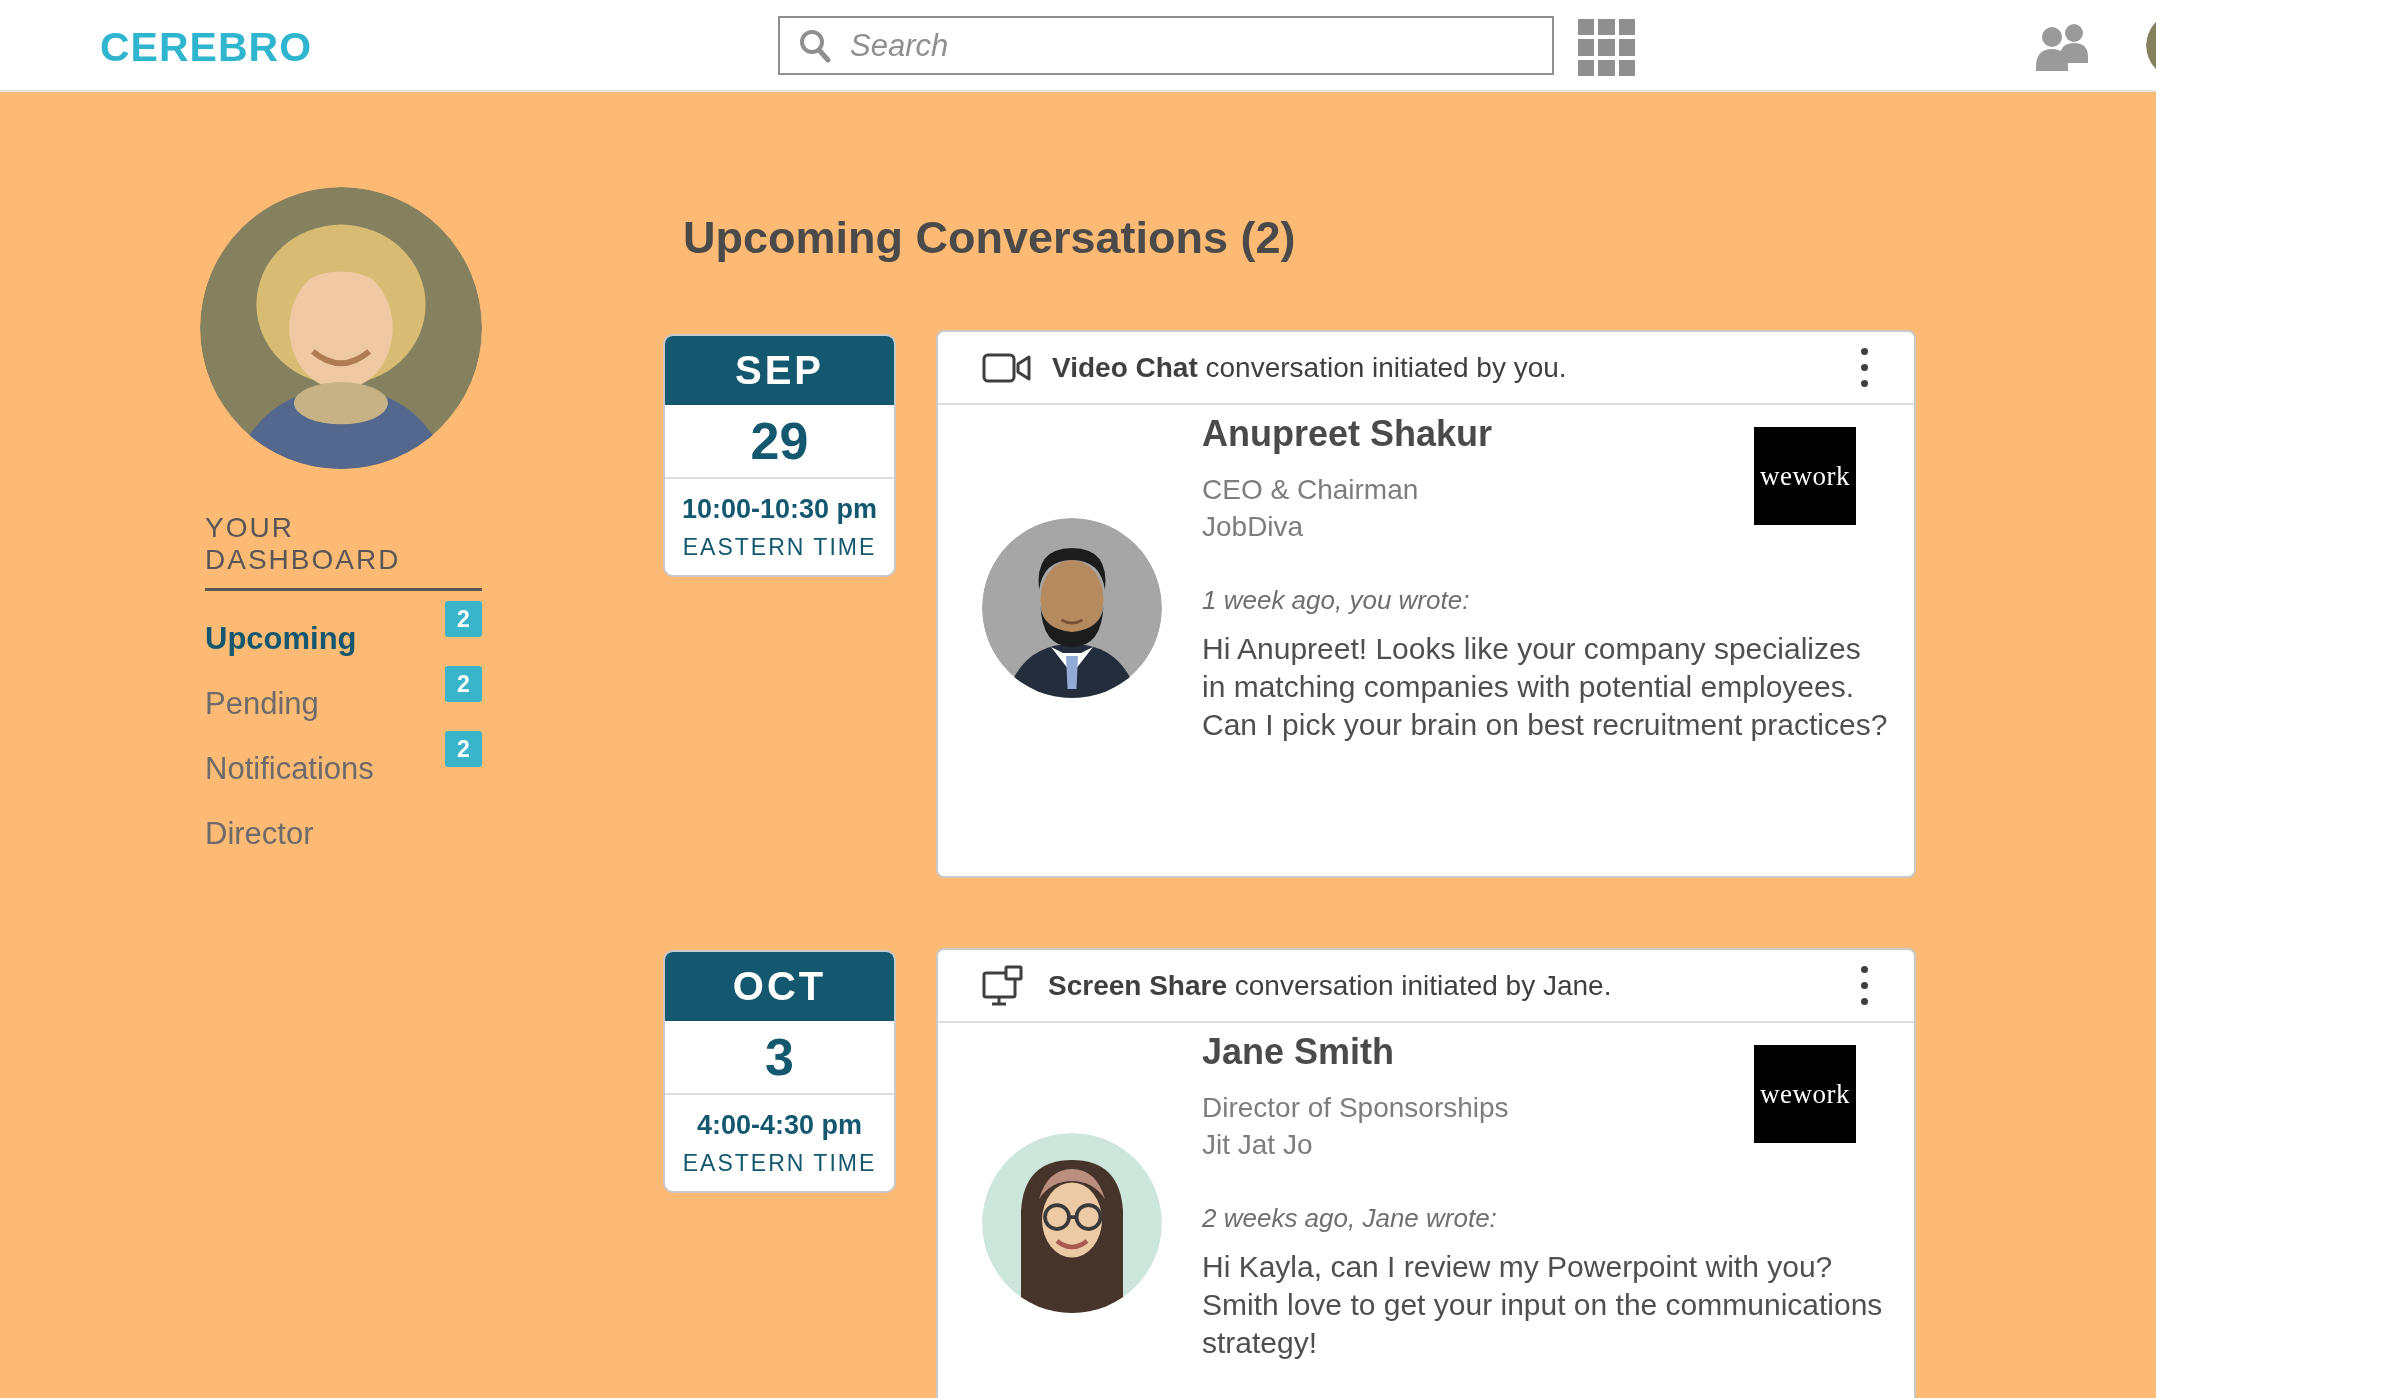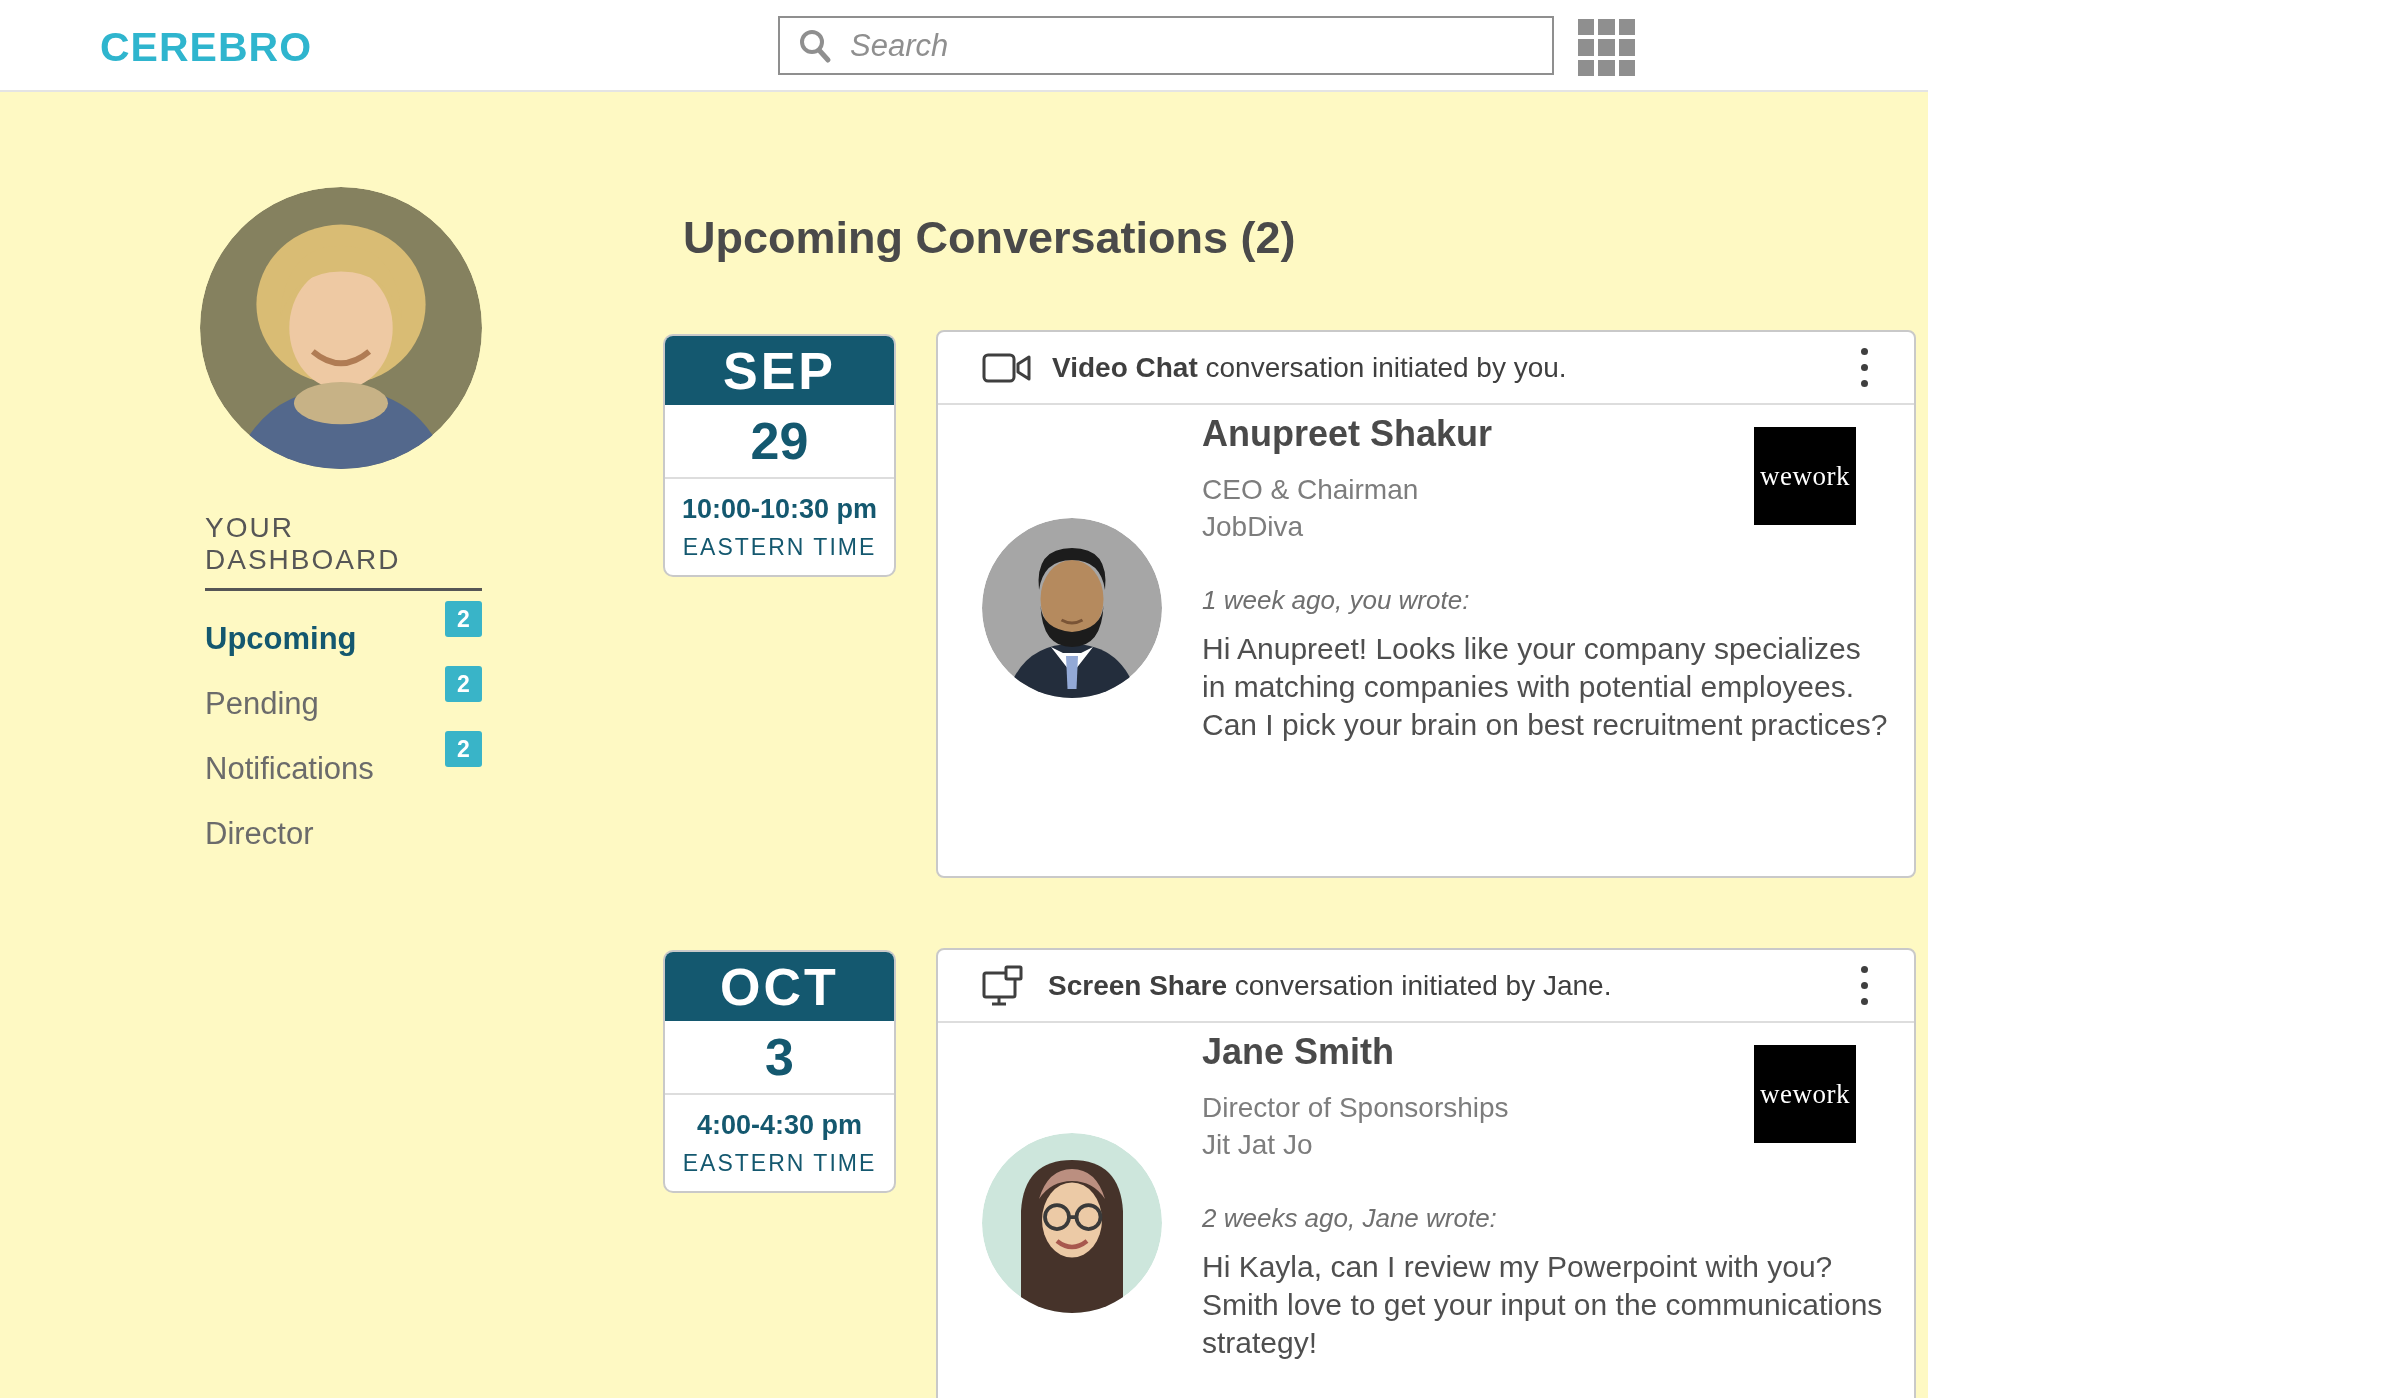--- a/index.html
+++ b/index.html
@@ -1,19 +1,19 @@
 <!DOCTYPE html>
 <html><head>
 <meta charset="utf-8">
 <style>
   * { margin:0; padding:0; box-sizing:border-box; }
   html,body { background:#fff; }
   #page {
-    position:relative; width:1928px; height:1398px; overflow:hidden;
-    background:#fef9c3; font-family:"Liberation Sans", sans-serif; color:#4a4a4a;
+    position:relative; width:2156px; height:1398px; overflow:hidden;
+    background:#fdba74; font-family:"Liberation Sans", sans-serif; color:#4a4a4a;
   }
 
   
   .header { position:absolute; top:0; left:0; width:2398px; height:92px; background:#fff; border-bottom:2px solid #e4e4e4; z-index:5; }
   .logo { position:absolute; left:100px; top:24px; font-size:41px; font-weight:bold; letter-spacing:1px; color:#2FB5CE; }
   .search-box { position:absolute; left:778px; top:16px; width:776px; height:59px; border:2px solid #8f8f8f; background:#fff; display:flex; align-items:center; padding:0 16px; }
   .search-box svg { flex:0 0 auto; margin-right:16px; }
   .search-box input { flex:1 1 auto; border:none; outline:none; font-family:"Liberation Sans", sans-serif; font-size:31px; font-style:italic; color:#8f8f8f; background:transparent; }
   .search-box input::placeholder { color:#8f8f8f; font-style:italic; opacity:1; }
   .grid-icon { position:absolute; left:1578px; top:19px; width:57px; height:57px; display:grid; grid-template-columns:repeat(3,1fr); grid-template-rows:repeat(3,1fr); gap:4px; cursor:pointer; }
@@ -31,21 +31,21 @@
   .nav { position:absolute; left:205px; top:597px; width:277px; }
   .nav-item { display:flex; align-items:center; justify-content:space-between; height:44px; margin-bottom:21px; cursor:pointer; }
   .nav-label { font-size:31px; color:#6b6b6b;margin-top:39px; }
   .nav-item.active .nav-label { color:#14586F; font-weight:bold; }
   .badge { width:37px; height:36px; background:#39B4C8; border-radius:3px; color:#fff; font-size:23px; font-weight:bold; display:flex; align-items:center; justify-content:center; }
 
   
   .page-title { position:absolute; left:683px; top:212px; font-size:45px; font-weight:bold; color:#4a4a4a; }
 
   .date-card { position:absolute; width:233px; height:243px; border:2px solid #c9c9c9; border-radius:10px; background:#fff; overflow:hidden; }
-  .date-month { height:69px; background:#14586F; display:flex; align-items:center; justify-content:center; color:#fff; font-size:52px; font-weight:bold; letter-spacing:3px; }
+  .date-month { height:69px; background:#14586F; display:flex; align-items:center; justify-content:center; color:#fff; font-size:40px; font-weight:bold; letter-spacing:3px; }
   .date-day { height:74px; display:flex; align-items:center; justify-content:center; font-size:52px; font-weight:bold; color:#14586F; border-bottom:2px solid #ddd; }
   .date-time { text-align:center; padding-top:15px; }
   .date-time .time { font-size:27px; font-weight:bold; color:#14586F; }
   .date-time .tz { font-size:23px; letter-spacing:2px; color:#14586F; margin-top:9px; }
 
   .conv-card { position:absolute; left:936px; width:980px; border:2px solid #c9c9c9; border-radius:8px; background:#fff; }
   .conv-header { height:73px; display:flex; align-items:center; padding:0 40px 0 44px; border-bottom:2px solid #ddd; font-size:28px; color:#3f3f3f; }
   .conv-header .type-icon { margin-right:20px; display:flex; align-items:center; }
   .conv-type { font-weight:bold; white-space:pre; }
   .conv-rest { white-space:pre; }

